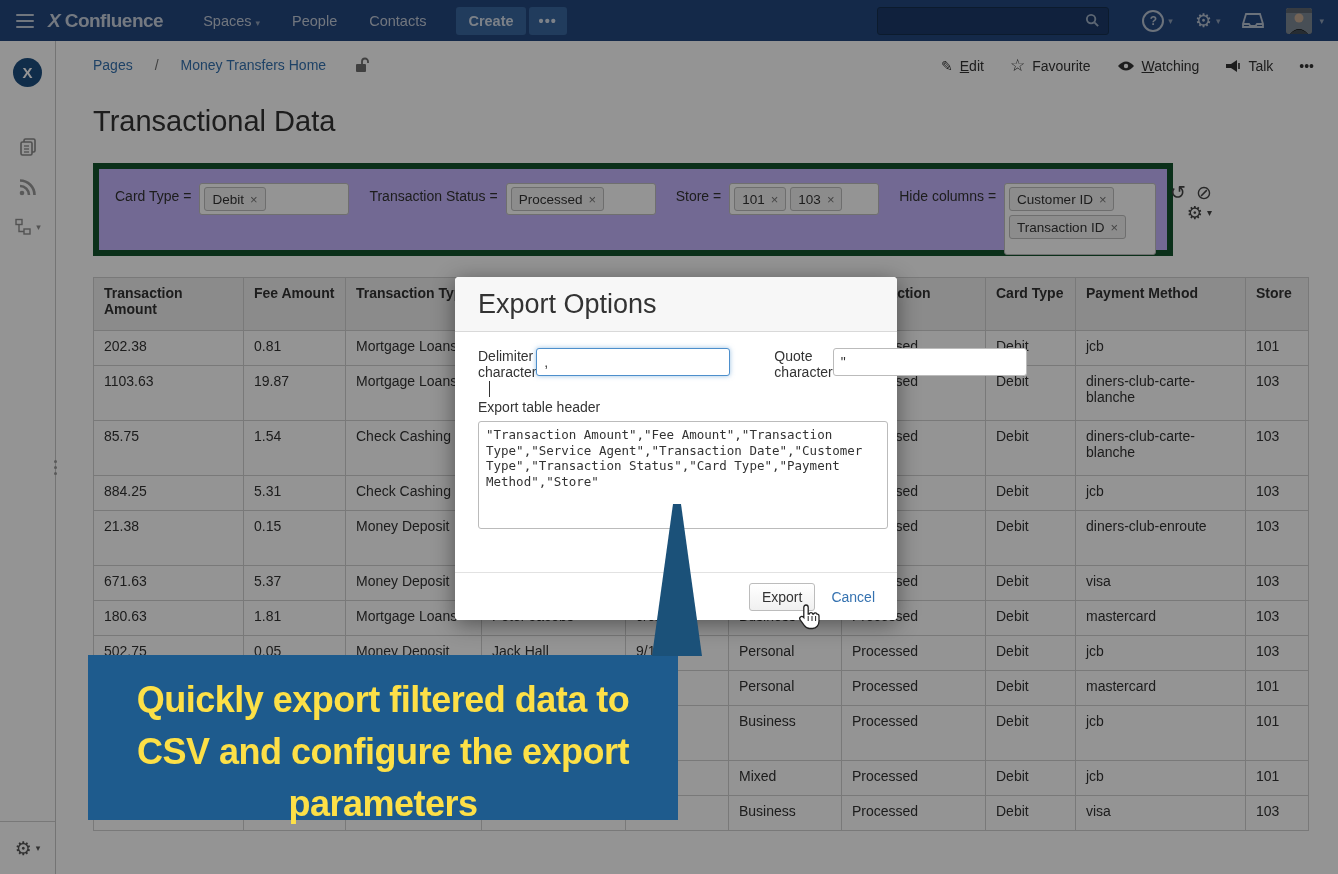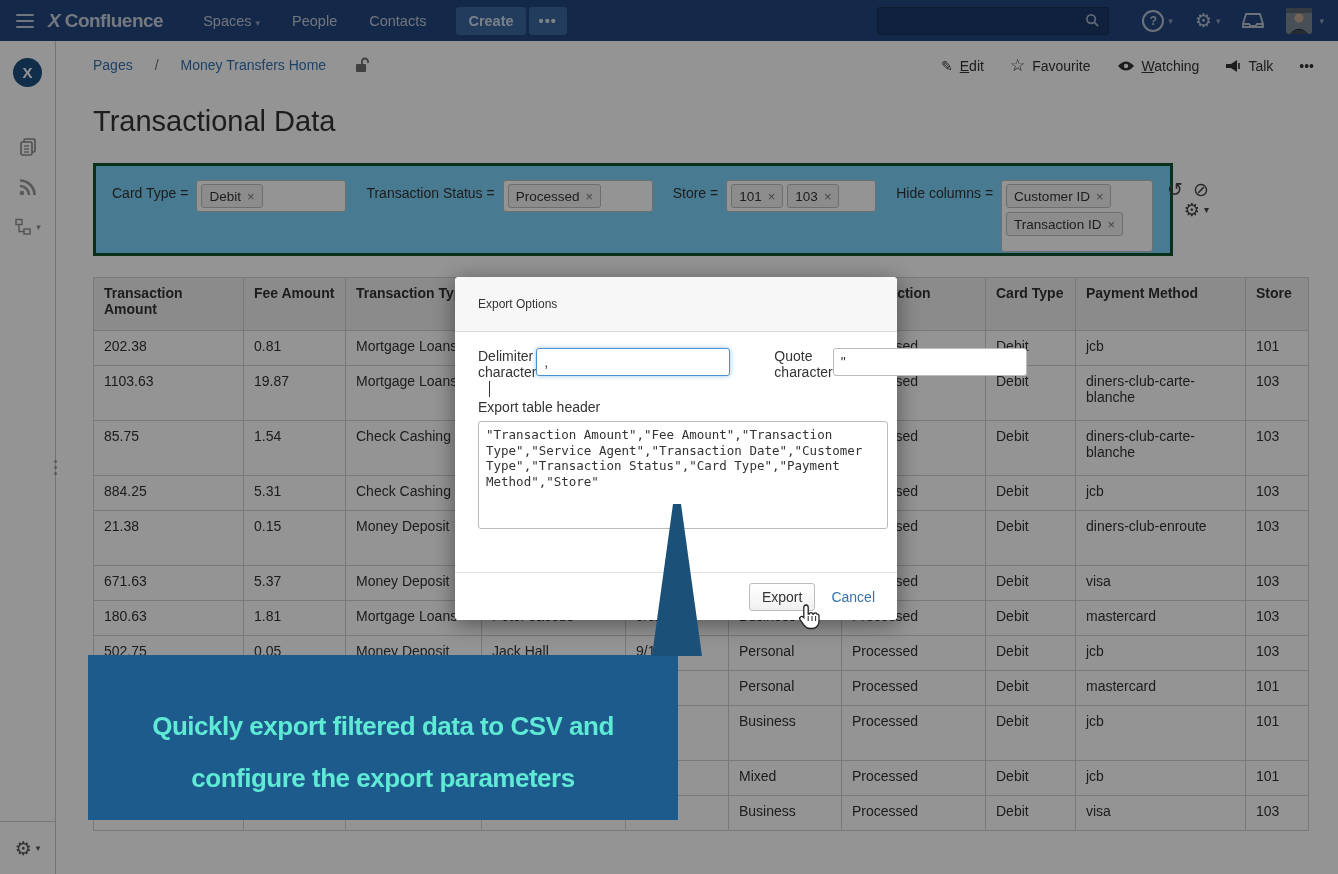--- a/index.html
+++ b/index.html
@@ -38,22 +38,22 @@
   
   .content{position:absolute;top:41px;left:56px;width:1282px;height:833px;background:#fff;z-index:1;}
   .crumb-row{position:absolute;top:16px;left:37px;font-size:14px;color:#707070;display:flex;align-items:center;gap:22px;}
   .crumb-row a{color:#3572b0;text-decoration:none;cursor:pointer;}
   .page-actions{position:absolute;top:14px;right:24px;display:flex;align-items:center;gap:26px;font-size:14px;color:#333;}
   .pact{display:flex;align-items:center;gap:7px;cursor:pointer;white-space:nowrap;}
   .pact .lbl::first-letter{text-decoration:underline;}
   .page-title{position:absolute;top:45px;left:37px;font-size:29px;color:#333;font-weight:400;}
   .byline{position:absolute;top:126px;left:37px;font-size:12.5px;color:#707070;}
   
-  .filterbar{position:absolute;top:122px;left:37px;width:1080px;height:93px;border:3px solid #14532d;
-    background:#7dd3fc;box-sizing:border-box;display:flex;align-items:flex-start;padding:14px 10px 0 10px;font-size:14px;color:#333;}
+  .filterbar{position:absolute;top:122px;left:37px;width:1080px;height:93px;border:6px solid #14532d;
+    background:#c4b5fd;box-sizing:border-box;display:flex;align-items:flex-start;padding:14px 10px 0 10px;font-size:14px;color:#333;}
   .fgroup{display:flex;align-items:flex-start;margin-right:14px;}
   .fgroup .flabel{margin:5px 8px 0 6px;white-space:nowrap;}
   .fbox{border:1px solid #bfbfbf;border-radius:3px;background:#fff;min-height:24px;padding:3px 4px;display:flex;
     flex-wrap:wrap;gap:4px;align-content:flex-start;cursor:text;}
   .fbox.w148{width:140px;}
   .fbox.tall{width:142px;height:64px;}
   .ftag{border:1px solid #bdbdbd;border-radius:3px;background:#f2f2f2;padding:1px 7px;font-size:13.5px;
     color:#333;white-space:nowrap;display:inline-flex;align-items:center;gap:6px;height:20px;cursor:default;}
   .ftag .x{color:#777;font-size:13px;cursor:pointer;}
   .ficons{margin-left:auto;display:flex;flex-direction:column;align-items:flex-end;gap:2px;padding-right:4px;}
@@ -66,42 +66,42 @@
   table.tx th,table.tx td{border:1px solid #d0d0d0;padding:7px 10px;vertical-align:top;text-align:left;
     overflow:hidden;word-wrap:break-word;}
   table.tx th{background:#f0f0f0;font-weight:bold;vertical-align:top;}
   
   .blanket{position:absolute;inset:0;background:rgba(0,0,0,0.42);z-index:50;}
   
   .modal{position:absolute;left:455px;top:277px;width:442px;height:343px;background:#fff;border-radius:4px;
     box-shadow:0 4px 22px rgba(0,0,0,0.45);z-index:60;box-sizing:border-box;}
   .modal-header{height:54px;background:#f7f7f7;border-bottom:1px solid #d9d9d9;border-radius:4px 4px 0 0;
     display:flex;align-items:center;padding:0 23px;}
-  .modal-title{font-size:12px;color:#333;}
+  .modal-title{font-size:27px;color:#333;}
   .modal-body{padding:16px 23px 0;}
   .field-row{display:flex;gap:44px;}
   .field{display:flex;flex-direction:row;}
   .field label{font-size:14px;color:#333;margin-bottom:6px;}
   .field input{width:178px;height:26px;border:1px solid #bbb;border-radius:3px;font-size:14px;
     font-family:"Liberation Sans",sans-serif;padding:0 7px;color:#333;}
   .field input.focused{border:1px solid #4d8fcc;box-shadow:0 0 5px rgba(77,144,204,0.55);outline:none;}
   .ta-label{font-size:14px;color:#333;margin:13px 0 6px;}
   .modal textarea{width:394px;height:96px;border:1px solid #bbb;border-radius:3px;resize:none;
     font-family:"DejaVu Sans Mono","Liberation Mono",monospace;font-size:12.5px;line-height:15.5px;color:#333;
     padding:5px 7px;}
   .modal-footer{position:absolute;bottom:0;left:0;right:0;height:47px;border-top:1px solid #e2e2e2;
     display:flex;align-items:center;justify-content:flex-end;padding:0 22px;gap:16px;border-radius:0 0 4px 4px;background:#fff;}
   .btn-export{background:linear-gradient(180deg,#ffffff,#f0f0f0);border:1px solid #bcbcbc;border-radius:3px;
     font-size:14px;color:#333;padding:5px 12px;cursor:pointer;font-family:"Liberation Sans",sans-serif;}
   .link-cancel{color:#3572b0;font-size:14px;text-decoration:none;cursor:pointer;}
   
   .tail-svg{position:absolute;inset:0;z-index:64;pointer-events:none;}
   .caption{position:absolute;left:88px;top:655px;width:590px;height:165px;background:#1e5b8d;z-index:63;
     display:flex;align-items:center;justify-content:center;text-align:center;box-sizing:border-box;padding:6px 14px;}
-  .caption-text{color:#5eead4;font-size:26px;font-weight:bold;line-height:52px;letter-spacing:-0.5px;margin-top:28px;}
+  .caption-text{color:#fde047;font-size:36px;font-weight:bold;line-height:52px;letter-spacing:-0.5px;margin-top:28px;}
   .cursor{position:absolute;left:797px;top:603px;z-index:70;pointer-events:none;}
 </style>
 </head>
 <body>
 
 <div class="navbar">
   <div class="nav-burger">
       <span></span>
       <span></span>
       <span></span>

